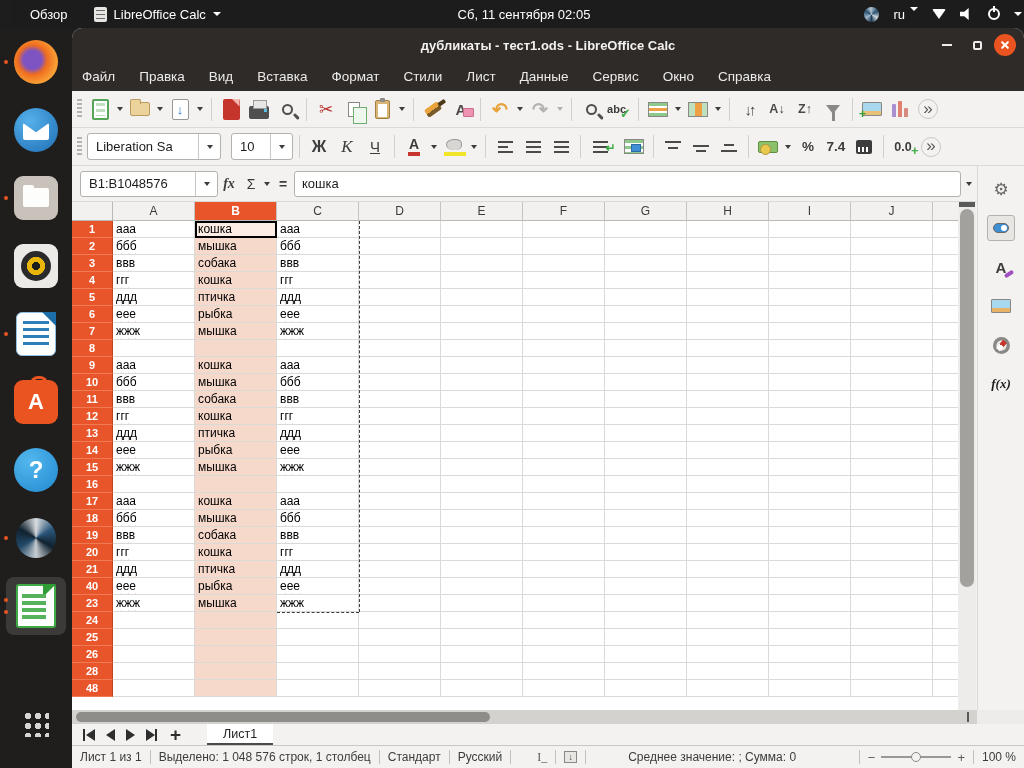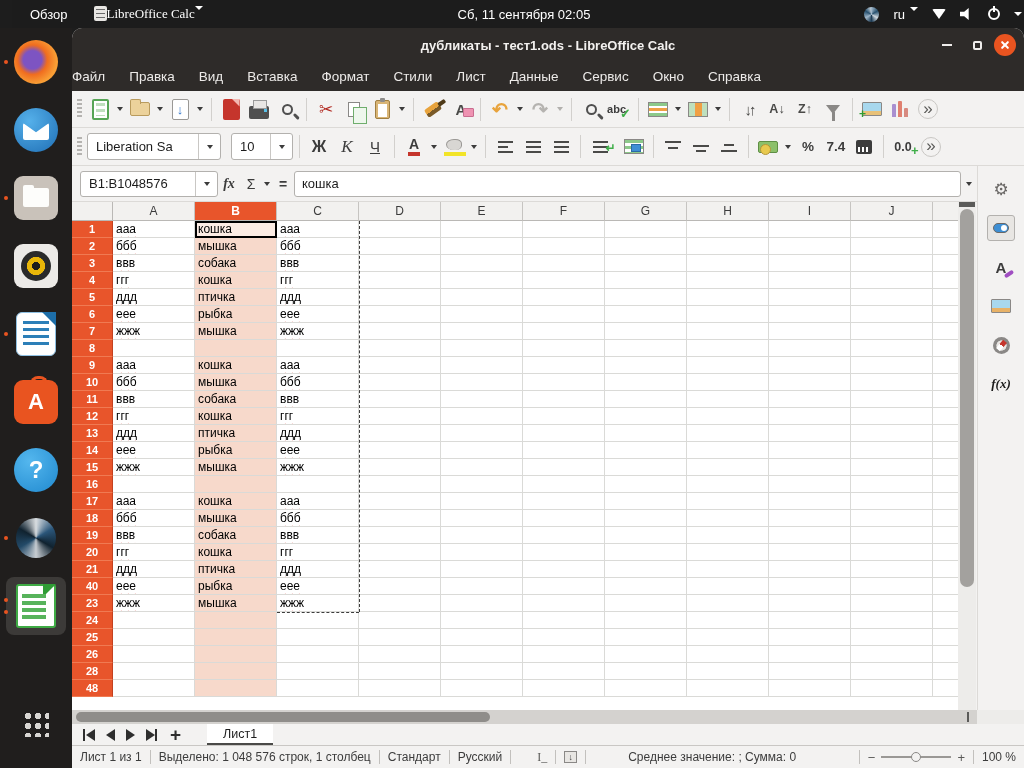--- a/index.html
+++ b/index.html
@@ -3,21 +3,21 @@
 <meta charset="utf-8">
 <style>
   * { margin:0; padding:0; box-sizing:border-box; }
   html,body { width:1024px; height:768px; overflow:hidden; background:#1d1d1d;
     font-family:"Liberation Sans", sans-serif; }
 
   
   #topbar { position:absolute; left:12px; top:0; width:1024px; height:28px; background:#1c1c1c;
     color:#fff; display:flex; align-items:center; font-size:13px; }
   .tb-left { display:flex; align-items:center; gap:26px; padding-left:18px; }
-  .tb-appmenu { display:flex; gap:0;font-family:Liberation Serif, serif; }
+  .tb-appmenu { display:flex; align-items:center; gap:7px; }
   .mini-calc { width:13px; height:15px; background:#e8e6e3; border-radius:2px; position:relative; }
   .mini-calc:after { content:""; position:absolute; left:2px; top:3px; right:2px; bottom:2px;
     background:repeating-linear-gradient(to bottom,#6b6b6b 0 1px,transparent 1px 4px); }
   .tb-clock { position:absolute; left:50%; transform:translateX(-50%); }
   .tb-right { margin-left:auto; display:flex; align-items:center; gap:14px; padding-right:14px; }
   .pinwheel { width:15px; height:15px; border-radius:50%;
     background:conic-gradient(#9fb6c9,#27506e,#cfd8df,#1d3c55,#9fb6c9,#27506e,#cfd8df); }
   .caret-w { width:0; height:0; border-left:4px solid transparent; border-right:4px solid transparent;
     border-top:4px solid #fff; display:inline-block; }
   .wifi { width:0; height:0; border-left:7px solid transparent; border-right:7px solid transparent;
@@ -79,21 +79,21 @@
     align-items:center; position:relative; }
   #title { position:absolute; left:0; right:0; text-align:center; color:#f3f1ef; font-size:13px; font-weight:bold; }
   .wm { position:absolute; top:6px; width:22px; height:22px; display:flex; align-items:center; justify-content:center; }
   .wm-min { right:66px; } .wm-max { right:36px; } .wm-close { right:8px; background:#e95420; border-radius:50%; }
   .wm-min i { width:10px; height:2px; background:#efedeb; }
   .wm-max i { width:9px; height:9px; border:2px solid #efedeb; border-radius:2px; }
   .x1,.x2 { position:absolute; width:10px; height:2px; background:#fff; border-radius:1px; }
   .x1 { transform:rotate(45deg); } .x2 { transform:rotate(-45deg); }
 
   #menubar { height:29px; background:#2e2b29; display:flex; align-items:center; gap:24px;
-    padding-left:0; color:#eceae8; font-size:13.5px; }
+    padding-left:10px; color:#eceae8; font-size:13.5px; }
   #menubar span { cursor:default; }
 
   
   .toolbar { display:flex; align-items:center; background:#f3f2f1; border-bottom:1px solid #dcdad7; }
   #toolbar1 { height:37px; gap:2px; padding-left:2px; }
   #toolbar2 { height:38px; gap:2px; padding-left:2px; }
   .grip { width:5px; height:20px; margin:0 3px;
     background:repeating-linear-gradient(to bottom,#b5b3b0 0 2px,transparent 2px 4px); }
   .tsep { width:1px; height:23px; background:#d2d0cd; margin:0 4px; }
   .tbtn { width:26px; height:28px; display:flex; align-items:center; justify-content:center; position:relative; }

